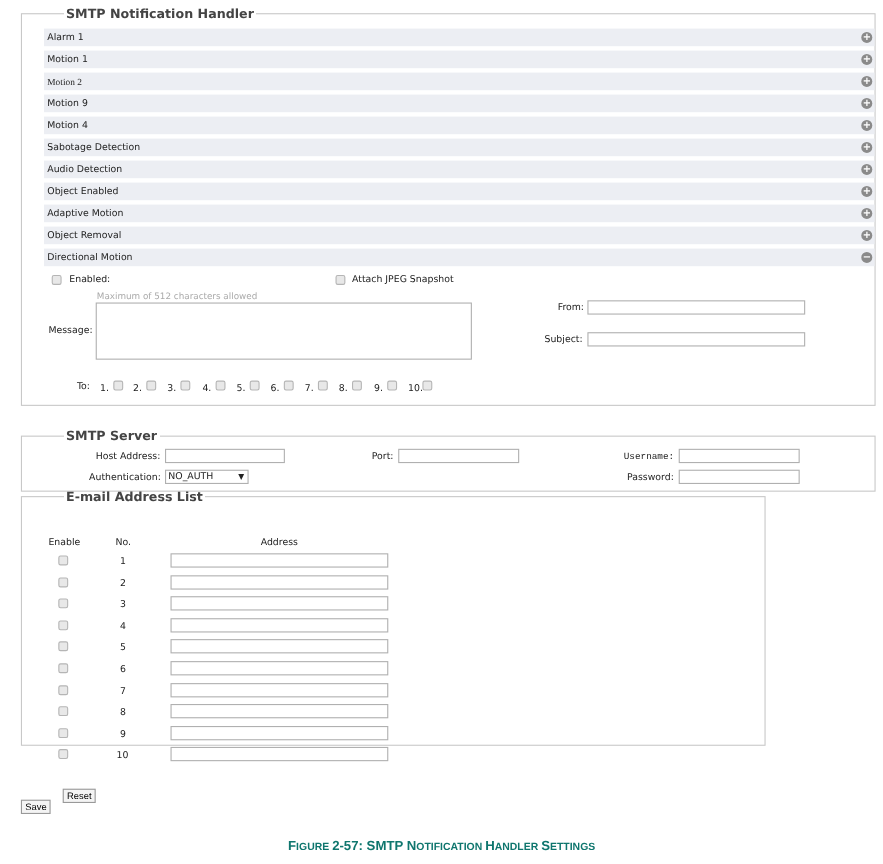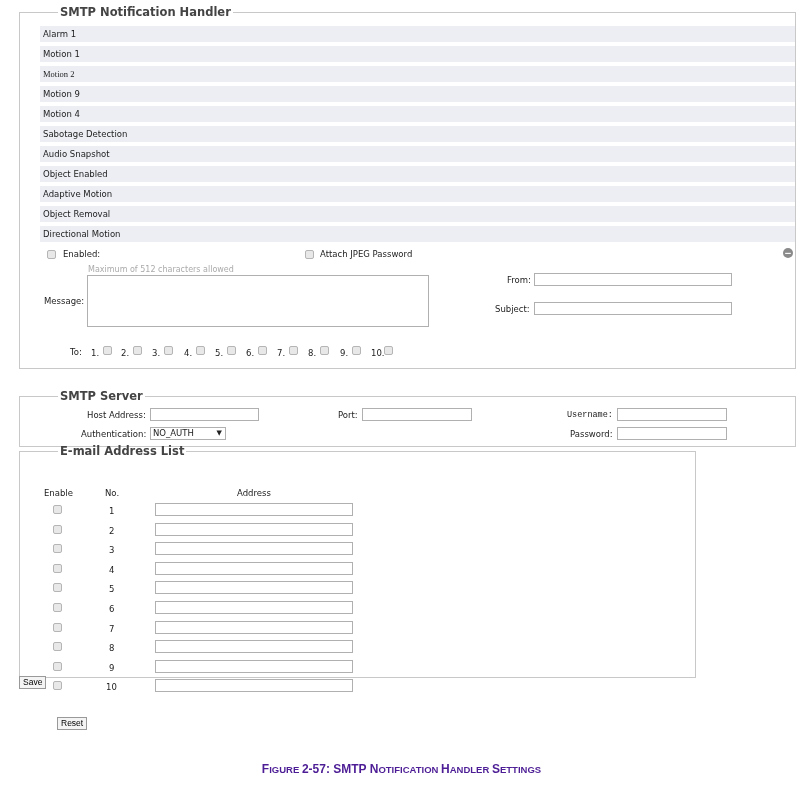--- a/index.html
+++ b/index.html
@@ -1,26 +1,26 @@
 <!DOCTYPE html>
 <html><head>
 <meta charset="utf-8">
 <style>
   * { box-sizing: border-box; }
   body { margin:0; width:803px; height:785px; background:#fff; font-family:"DejaVu Sans", sans-serif; font-size:9px; color:#222; position:relative; overflow:hidden; }
   fieldset { position:absolute; border:1px solid #c8c8c8; margin:0; padding:0; }
   legend { font-size:11.5px; font-weight:bold; color:#444; padding:0 2px; margin-left:38px; }
   .row { position:absolute; left:24px; width:755px; height:16px; background:#eceef3; line-height:16px; padding-left:0; font-size:8.5px; }
-  .row span { padding-left:0;margin-top:19px; }
+  .row span { padding-left:0; }
   .tog { position:absolute; right:0px; top:3px; width:10px; height:10px; border-radius:50%; background:#8a8a8a; color:#fff; font-size:9px; line-height:10px; text-align:center; font-weight:bold; }
   .cb { position:absolute; width:9px; height:9px; border:1px solid #b5b5b5; background:#e8e8e8; border-radius:2px; }
   .lbl { position:absolute; font-size:8.5px; white-space:nowrap; }
   .inp { position:absolute; border:1px solid #b0b0b0; background:#fff; height:13px; }
   .btn { position:absolute; border:1px solid #999; background:#f4f4f4; font-size:8.5px; padding:0 3px; height:13px; line-height:11px; }
-  .caption { position:absolute; left:0; width:803px; top:762px; text-align:center; font-family:"Liberation Sans", sans-serif; font-weight:bold; font-size:12px; color:#4c1d95; }
+  .caption { position:absolute; left:0; width:803px; top:762px; text-align:center; font-family:"Liberation Sans", sans-serif; font-weight:bold; font-size:12px; color:#0f766e; }
   .sc { font-size:9.5px; }
 </style>
 </head>
 <body>
 
 <fieldset style="left:19px;top:5px;width:777px;height:364px;">
   <legend>SMTP Notification Handler</legend>
 </fieldset>
 
 <div id="events">
@@ -42,21 +42,21 @@
      </div>
     <div class="row" style="top:106px;left:40px;width:755px;">
        <span style="padding-left:3px;">Motion 4</span>
        <span class="tog" style="right:2px;">+</span>
      </div>
     <div class="row" style="top:126px;left:40px;width:755px;">
        <span style="padding-left:3px;">Sabotage Detection</span>
        <span class="tog" style="right:2px;">+</span>
      </div>
     <div class="row" style="top:146px;left:40px;width:755px;">
-       <span style="padding-left:3px;">Audio Snapshot</span>
+       <span style="padding-left:3px;">Audio Detection</span>
        <span class="tog" style="right:2px;">+</span>
      </div>
     <div class="row" style="top:166px;left:40px;width:755px;">
        <span style="padding-left:3px;">Object Enabled</span>
        <span class="tog" style="right:2px;">+</span>
      </div>
     <div class="row" style="top:186px;left:40px;width:755px;">
        <span style="padding-left:3px;">Adaptive Motion</span>
        <span class="tog" style="right:2px;">+</span>
      </div>
@@ -66,21 +66,21 @@
      </div>
     <div class="row" style="top:226px;left:40px;width:755px;">
        <span style="padding-left:3px;">Directional Motion</span>
        <span class="tog" style="right:2px;">−</span>
      </div>
   </div>
 
 <span class="cb" style="left:47px;top:250px;"></span>
 <span class="lbl" style="left:63px;top:249px;text-align:center;">Enabled:</span>
 <span class="cb" style="left:305px;top:250px;"></span>
-<span class="lbl" style="left:320px;top:249px;">Attach JPEG Password</span>
+<span class="lbl" style="left:320px;top:249px;">Attach JPEG Snapshot</span>
 <span class="lbl" style="left:88px;top:265px;color:#aaa;font-size:8px;">Maximum of 512 characters allowed</span>
 <span class="lbl" style="left:44px;top:296px;">Message:</span>
 <div class="inp" style="left:87px;top:275px;width:342px;height:52px;"></div>
 <span class="lbl" style="left:507px;top:275px;">From:</span>
 <div class="inp" style="left:534px;top:273px;width:198px;"></div>
 <span class="lbl" style="left:495px;top:304px;">Subject:</span>
 <div class="inp" style="left:534px;top:302px;width:198px;"></div>
 <span class="lbl" style="left:70px;top:347px;">To:</span>
 <div id="to-items">
     <span class="lbl" style="left:91px;top:348px;">1.</span>
@@ -154,16 +154,16 @@
      <span class="lbl" style="left:109px;top:643.2px;">8</span>
      <div class="inp" style="left:155px;top:640.2px;width:198px;"></div>
     <span class="cb" style="left:53px;top:661.8px;"></span>
      <span class="lbl" style="left:109px;top:662.8px;">9</span>
      <div class="inp" style="left:155px;top:659.8px;width:198px;"></div>
     <span class="cb" style="left:53px;top:681.4px;"></span>
      <span class="lbl" style="left:106px;top:682.4px;">10</span>
      <div class="inp" style="left:155px;top:679.4px;width:198px;"></div>
   </div>
 
-<button class="btn" style="left:19px;top:676px;text-align:center;">Save</button>
+<button class="btn" style="left:19px;top:727px;text-align:center;">Save</button>
 <button class="btn" style="left:57px;top:717px;">Reset</button>
 
 <div class="caption"><span>F</span><span class="sc">IGURE </span><span>2-57: SMTP </span><span>N</span><span class="sc">OTIFICATION </span><span>H</span><span class="sc">ANDLER </span><span>S</span><span class="sc">ETTINGS</span></div>
 
 </body></html>

